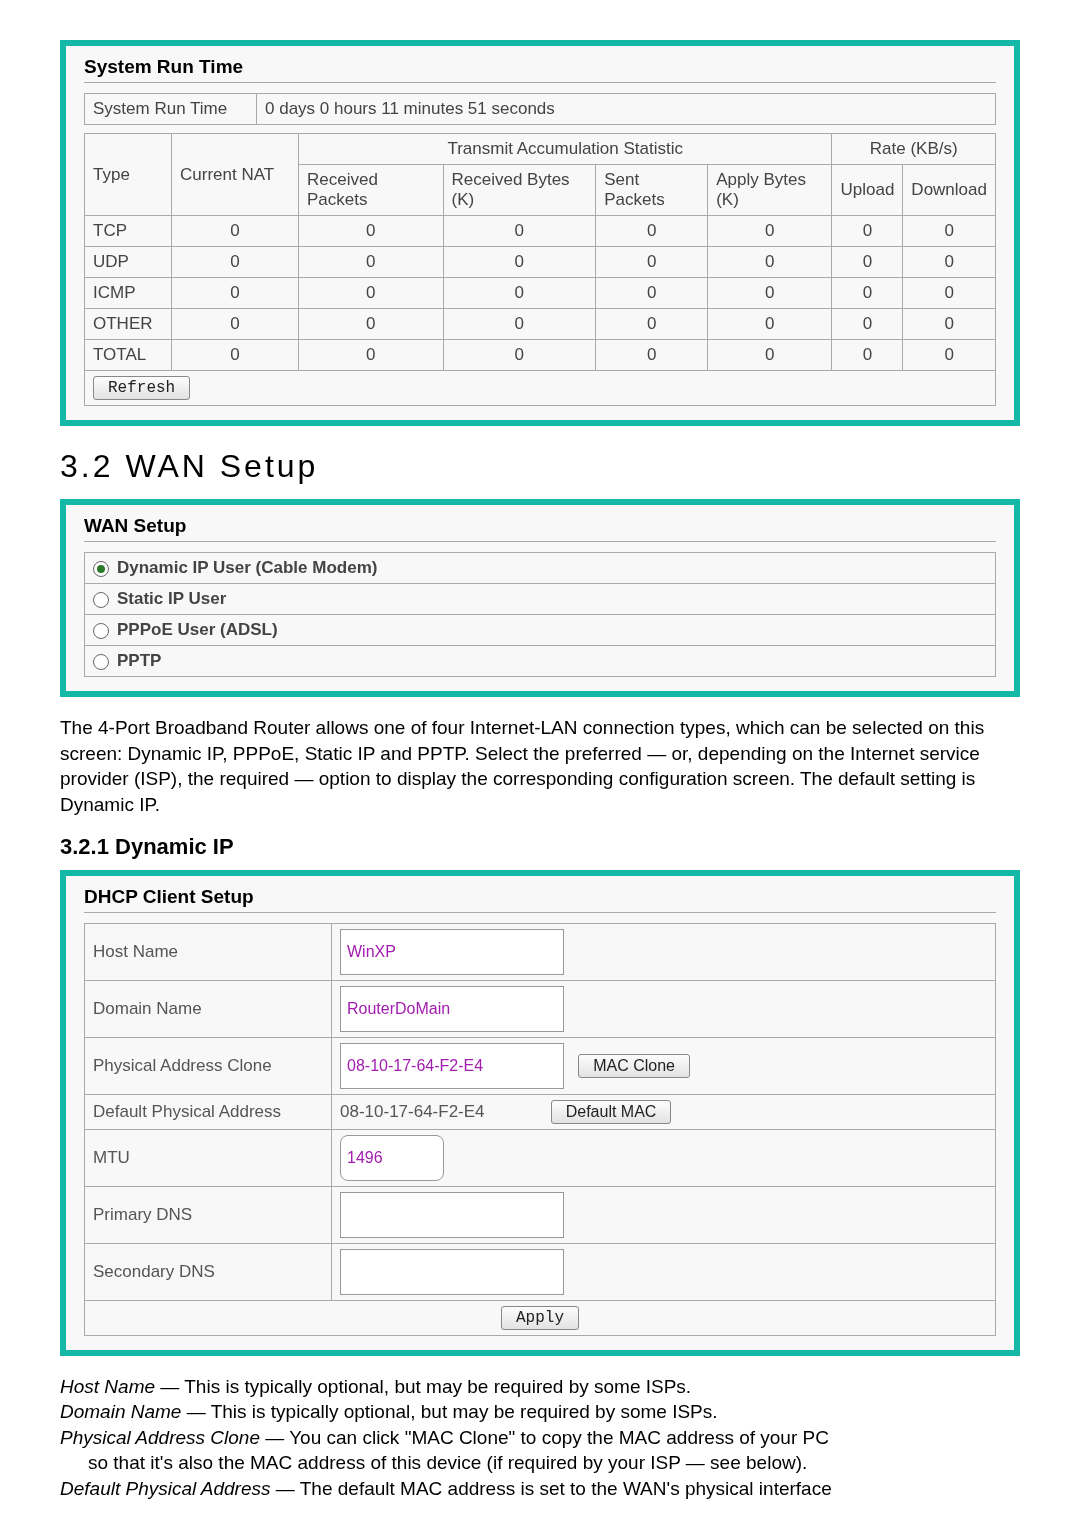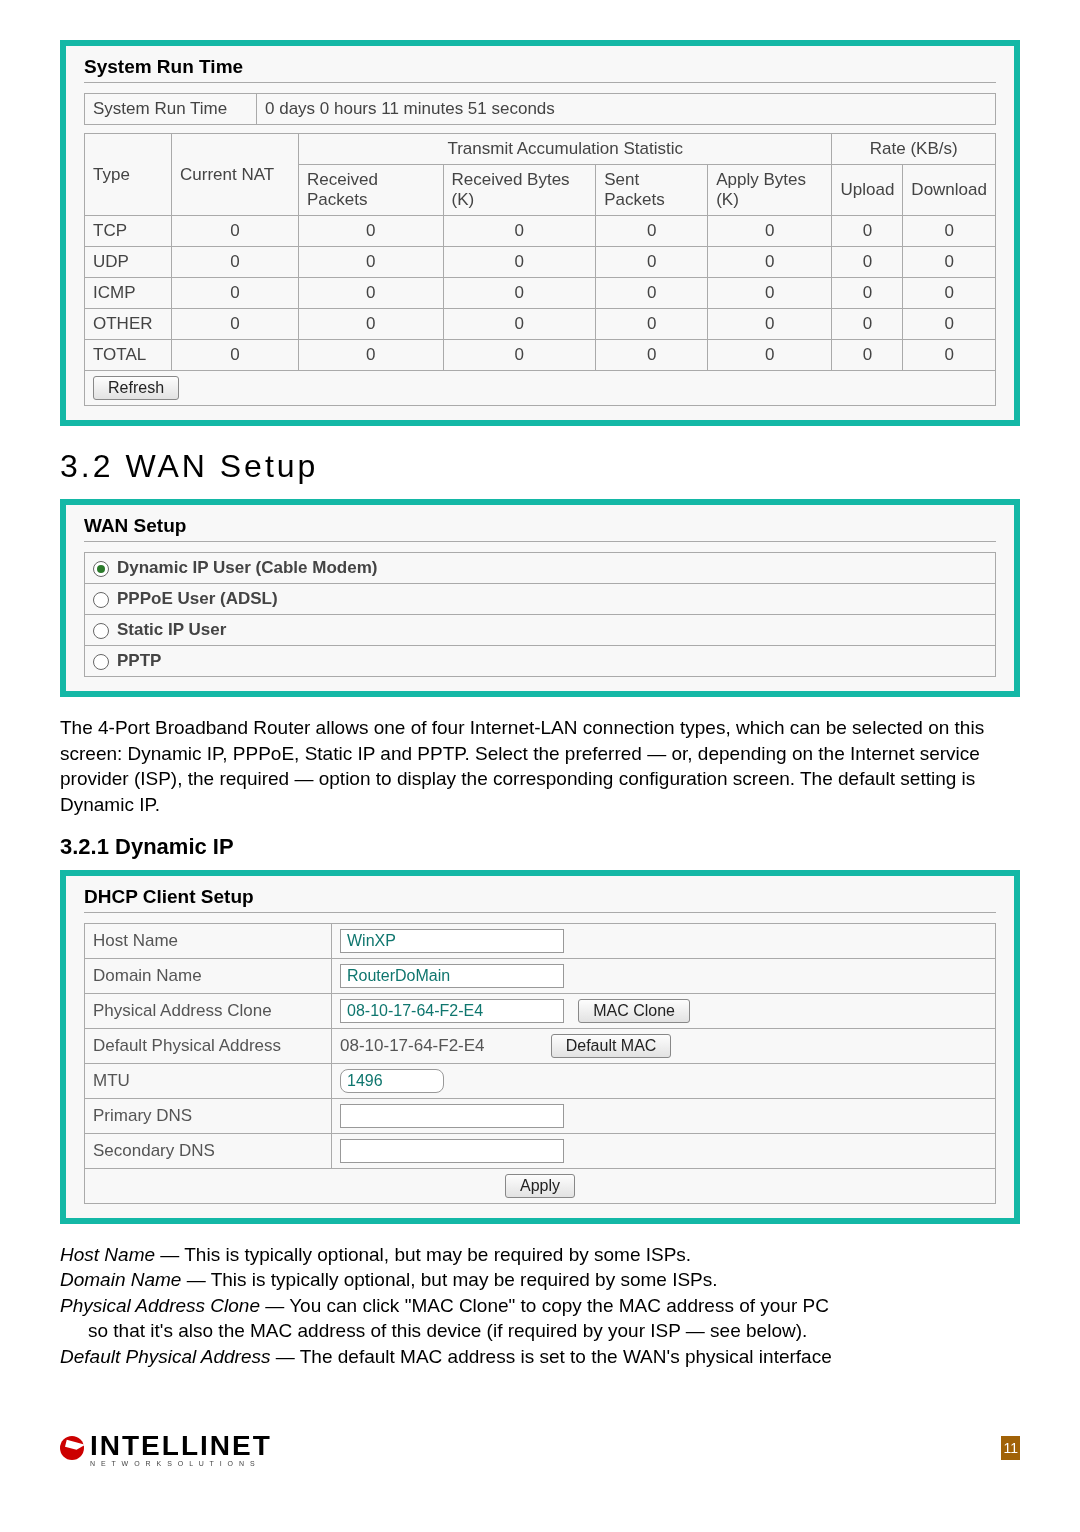--- a/index.html
+++ b/index.html
@@ -35,20 +35,21 @@
   table.inner th, table.inner td {
     border: 1px solid #aaa;
     padding: 5px 8px;
     text-align: left;
     font-weight: normal;
   }
   .center { text-align: center !important; }
   .refresh-row td {
     text-align: center;
     border: 1px solid #aaa;
+    font-family: Liberation Mono, monospace;
   }
   .btn {
     display: inline-block;
     background: linear-gradient(#fdfdfd,#e2e2e2);
     border: 1px solid #888;
     border-radius: 3px;
     padding: 2px 14px;
     font-size: 16px;
     color: #222;
     cursor: pointer;
@@ -95,24 +96,24 @@
   }
   .form-row td {
     border: 1px solid #aaa;
     padding: 6px 10px;
     font-size: 17px;
     color: #555;
   }
   input.txt {
     border: 1px solid #999;
     background: #fff;
-    padding: 2px 6px;
+    padding: 13px 6px;
     font-size: 16px;
     width: 210px;
-    color: #0f766e;
+    color: #a21caf;
   }
   .desc {
     font-size: 19px;
     line-height: 1.35;
     margin: 14px 0 0 0;
   }
   .desc em { font-style: italic; }
   .footer {
     margin-top: 40px;
     padding: 0 60px 24px 60px;
@@ -256,24 +257,24 @@
   <h2 class="section">3.2  WAN Setup</h2>
 
   <div class="panel">
     <div class="panel-title">WAN Setup</div>
     <table class="inner">
       <tbody id="wan-opts">
           <tr class="radio-row">
             <td><span class="radio selected"></span><b>Dynamic IP User (Cable Modem)</b></td>
           </tr>
           <tr class="radio-row">
+            <td><span class="radio"></span><b>Static IP User</b></td>
+          </tr>
+          <tr class="radio-row">
             <td><span class="radio"></span><b>PPPoE User (ADSL)</b></td>
-          </tr>
-          <tr class="radio-row">
-            <td><span class="radio"></span><b>Static IP User</b></td>
           </tr>
           <tr class="radio-row">
             <td><span class="radio"></span><b>PPTP</b></td>
           </tr>
         </tbody>
     </table>
   </div>
 
   <div class="body-text">The 4-Port Broadband Router allows one of four Internet-LAN connection types, which can be selected on this screen: Dynamic IP,  PPPoE, Static IP and PPTP. Select the preferred — or, depending on the Internet service provider (ISP), the required — option to display the corresponding configuration screen. The default setting is Dynamic IP.</div>
 

